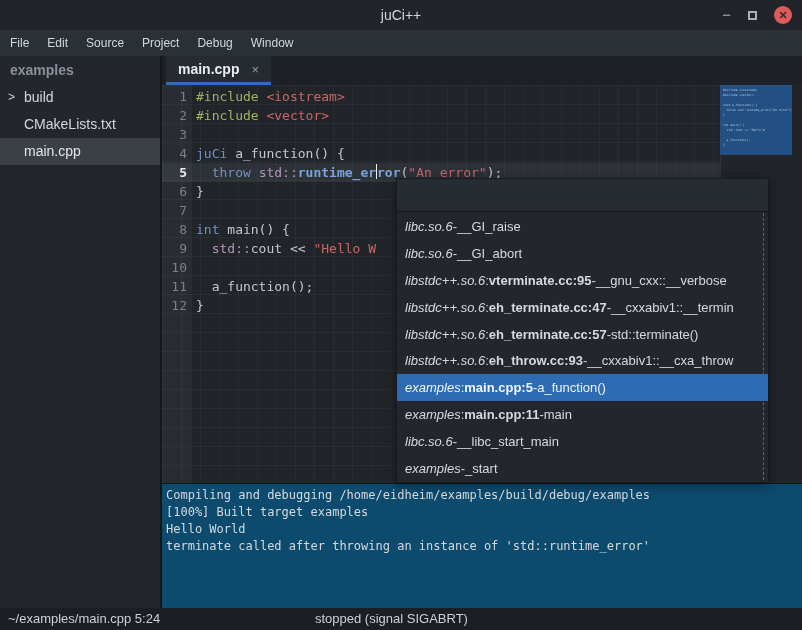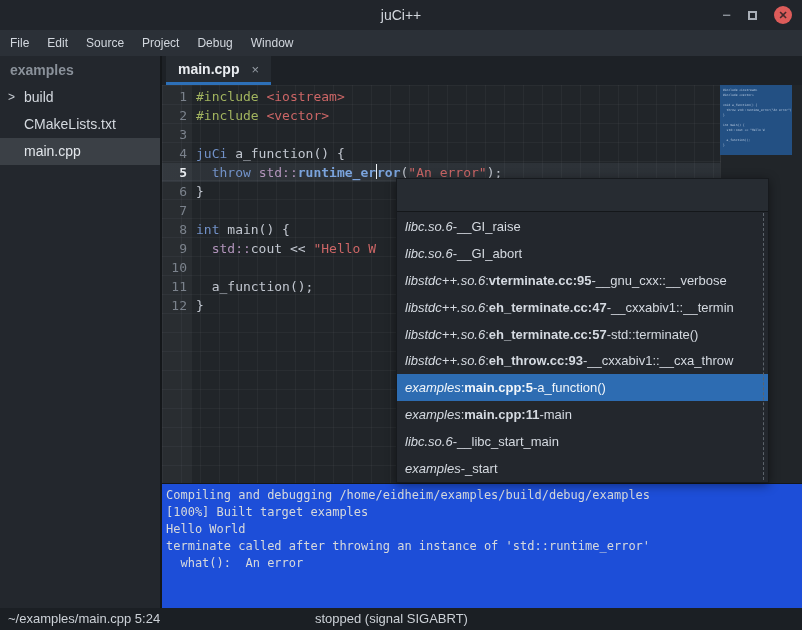--- a/index.html
+++ b/index.html
@@ -96,21 +96,21 @@
   .bt-item { flex:1; display:flex; align-items:center; padding-left:8px;
              font-size:13px; color:#d5dae1; white-space:nowrap; overflow:hidden; }
   .bt-item i { font-style:italic; }
   .bt-item b { font-weight:bold; }
   .bt-item.selected { background:var(--c-selection); color:#f0f5fa; }
   .popup-dash { position:absolute; right:4px; top:34px; bottom:2px; width:0;
                 border-right:1px dashed #5c636b; z-index:11; }
 
   
   .terminal { position:absolute; left:0; top:427px; width:640px; height:125px;
-              background:#1d4ed8; border-top:1px solid #14171a;
+              background:#0c4a6e; border-top:1px solid #14171a;
               padding:3px 0 0 4px; overflow:hidden; }
   .term-line { font-family:"DejaVu Sans Mono", monospace; font-size:12px;
                line-height:17px; color:#d6d9dc; white-space:pre; }
 
   
   .statusbar { position:absolute; left:0; top:608px; width:802px; height:22px;
                background:#1b1f24; font-size:13px; color:#ccd1d7; }
   .status-left { position:absolute; left:8px; line-height:22px; }
   .status-debug { position:absolute; left:315px; line-height:22px; }
 </style>
@@ -190,21 +190,20 @@
           <div class="mm-line">  a_function();</div>
           <div class="mm-line">}</div>
         </div>
     </div>
 
     <div class="terminal">
         <div class="term-line">Compiling and debugging /home/eidheim/examples/build/debug/examples</div>
         <div class="term-line">[100%] Built target examples</div>
         <div class="term-line">Hello World</div>
         <div class="term-line">terminate called after throwing an instance of 'std::runtime_error'</div>
-        <div class="term-line">  what():  An error</div>
       </div>
   </div>
 
   <div class="popup">
     <div class="popup-header"></div>
     <div class="popup-list">
         <div class="bt-item">
           <i>libc.so.6</i>
           <span> - </span>
           <span>__GI_raise</span>

